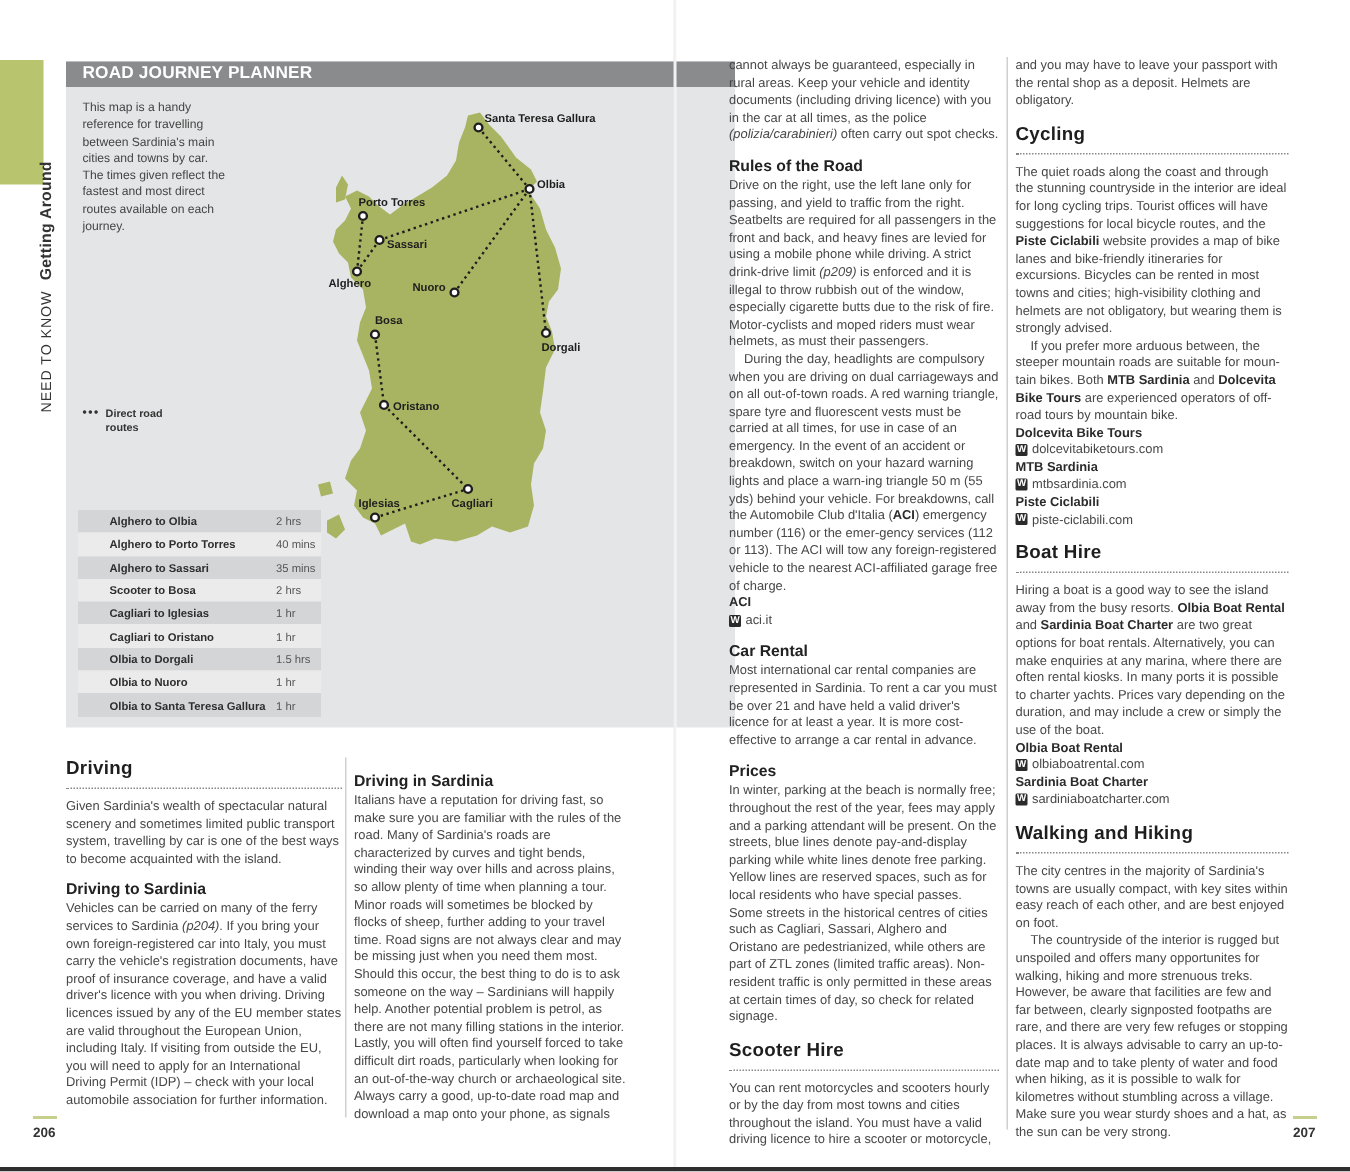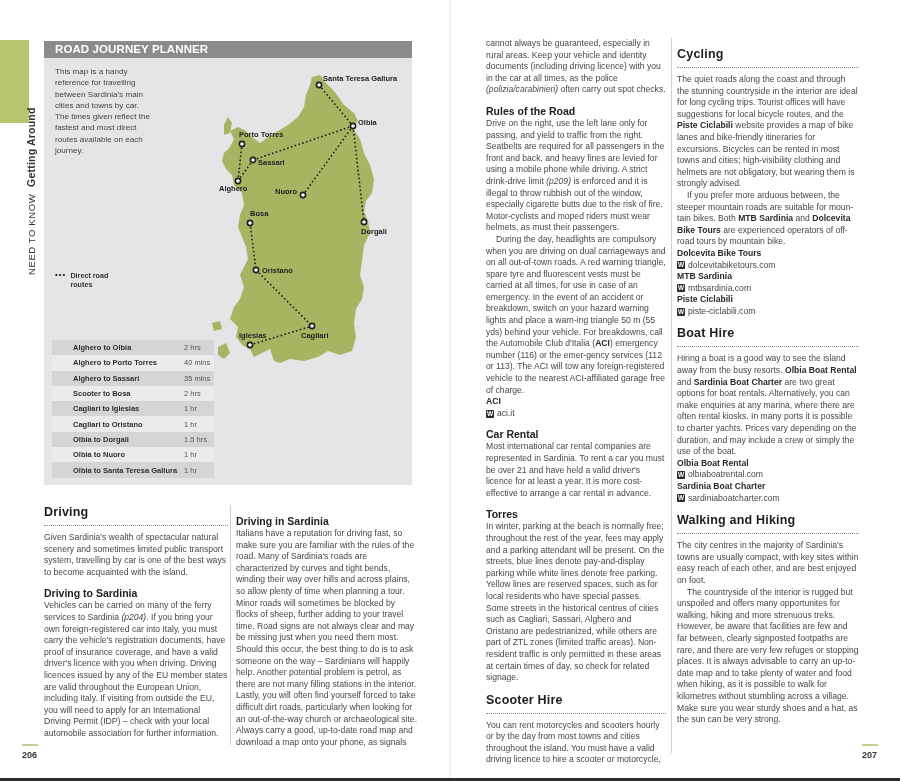--- a/index.html
+++ b/index.html
@@ -10,21 +10,21 @@
   .gutter { position: absolute; left: 449px; top: 0; width: 2px; height: 781px; background: linear-gradient(to right, #ececec, #f7f7f7); }
   .bottom-edge { position: absolute; left: 0; bottom: 0; width: 900px; height: 3px; background: #2e2e2e; }
 
   
   .side-tab { position: absolute; left: 0; top: 40px; width: 29px; height: 83px; background: #b9c56e; }
   .side-label { position: absolute; left: 25px; top: 275px; transform: rotate(-90deg); transform-origin: left top; white-space: nowrap; font-size: 9.5px; letter-spacing: 0.2px; color: #333; }
   .side-label .sec { font-weight: normal; letter-spacing: 0.6px; }
   .side-label .sub { font-weight: bold; margin-left: 4px; font-size: 10.5px; }
 
   
-  .planner { position: absolute; left: 44px; top: 41px; width: 368px; height: 444px; background: #e4e5e6; }
+  .planner { position: absolute; left: 44px; top: 41px; width: 446px; height: 444px; background: #e4e5e6; }
   .planner-title { height: 17px; background: #8a8b8d; color: #fff; font-weight: bold; font-size: 11.5px; padding: 2px 11px; letter-spacing: 0.1px; }
   .planner-intro { position: absolute; left: 11px; top: 25px; width: 98px; font-size: 8.1px; line-height: 11.3px; color: #444; }
   .legend { position: absolute; left: 11px; top: 230px; font-size: 7.2px; font-weight: bold; line-height: 9px; color: #333; display: flex; }
   .legend .dots { letter-spacing: 1px; margin-right: 4px; font-size: 8px; line-height: 8px; }
   .map { position: absolute; left: 150px; top: 20px; width: 219px; height: 340px; }
 
   .journeys { position: absolute; left: 8px; top: 299px; width: 162px; font-size: 7.5px; }
   .journey-row { display: flex; height: 15.3px; align-items: center; padding-left: 21px; }
   .journey-row:nth-child(odd) { background: #d4d5d7; }
   .journey-row:nth-child(even) { background: #ebebec; }
@@ -192,31 +192,32 @@
     <p class="indent"><span>During the day, headlights are compulsory when you are driving on dual carriageways and on all out-of-town roads. A red warning triangle, spare tyre and fluorescent vests must be carried at all times, for use in case of an emergency. In the event of an accident or breakdown, switch on your hazard warning lights and place a warn-ing triangle 50 m (55 yds) behind your vehicle. For breakdowns, call the Automobile Club d'Italia (</span><span class="bold">ACI</span><span>) emergency number (116) or the emer-gency services (112 or 113). The ACI will tow any foreign-registered vehicle to the nearest ACI-affiliated garage free of charge.</span></p>
     <p class="bold">ACI</p>
     <p class="web">
         <span class="w-icon">W</span>
         <span>aci.it</span>
       </p>
 
     <div class="h3">Car Rental</div>
     <p>Most international car rental companies are represented in Sardinia. To rent a car you must be over 21 and have held a valid driver's licence for at least a year. It is more cost-effective to arrange a car rental in advance.</p>
 
-    <div class="h3">Torres</div>
+    <div class="h3">Prices</div>
     <p>In winter, parking at the beach is normally free; throughout the rest of the year, fees may apply and a parking attendant will be present. On the streets, blue lines denote pay-and-display parking while white lines denote free parking. Yellow lines are reserved spaces, such as for local residents who have special passes. Some streets in the historical centres of cities such as Cagliari, Sassari, Alghero and Oristano are pedestrianized, while others are part of ZTL zones (limited traffic areas). Non-resident traffic is only permitted in these areas at certain times of day, so check for related signage.</p>
 
     <div class="spacer"></div>
     <div class="h2">Scooter Hire</div>
     <p>You can rent motorcycles and scooters hourly or by the day from most towns and cities throughout the island. You must have a valid driving licence to hire a scooter or motorcycle,</p>
   </div>
 
   <div class="vrule" style="left:671px; top:38px; height:715px;"></div>
 
   <div class="col" style="left:677px; top:38px; width:182px;">
+    <p>and you may have to leave your passport with the rental shop as a deposit. Helmets are obligatory.</p>
 
     <div class="spacer"></div>
     <div class="h2">Cycling</div>
     <p><span>The quiet roads along the coast and through the stunning countryside in the interior are ideal for long cycling trips. Tourist offices will have suggestions for local bicycle routes, and the </span><span class="bold">Piste Ciclabili</span><span> website provides a map of bike lanes and bike-friendly itineraries for excursions. Bicycles can be rented in most towns and cities; high-visibility clothing and helmets are not obligatory, but wearing them is strongly advised.</span></p>
     <p class="indent"><span>If you prefer more arduous between, the steeper mountain roads are suitable for moun-tain bikes. Both </span><span class="bold">MTB Sardinia</span><span> and </span><span class="bold">Dolcevita Bike Tours</span><span> are experienced operators of off-road tours by mountain bike.</span></p>
     <p class="bold">Dolcevita Bike Tours</p>
     <p class="web">
         <span class="w-icon">W</span>
         <span>dolcevitabiketours.com</span>
       </p>

